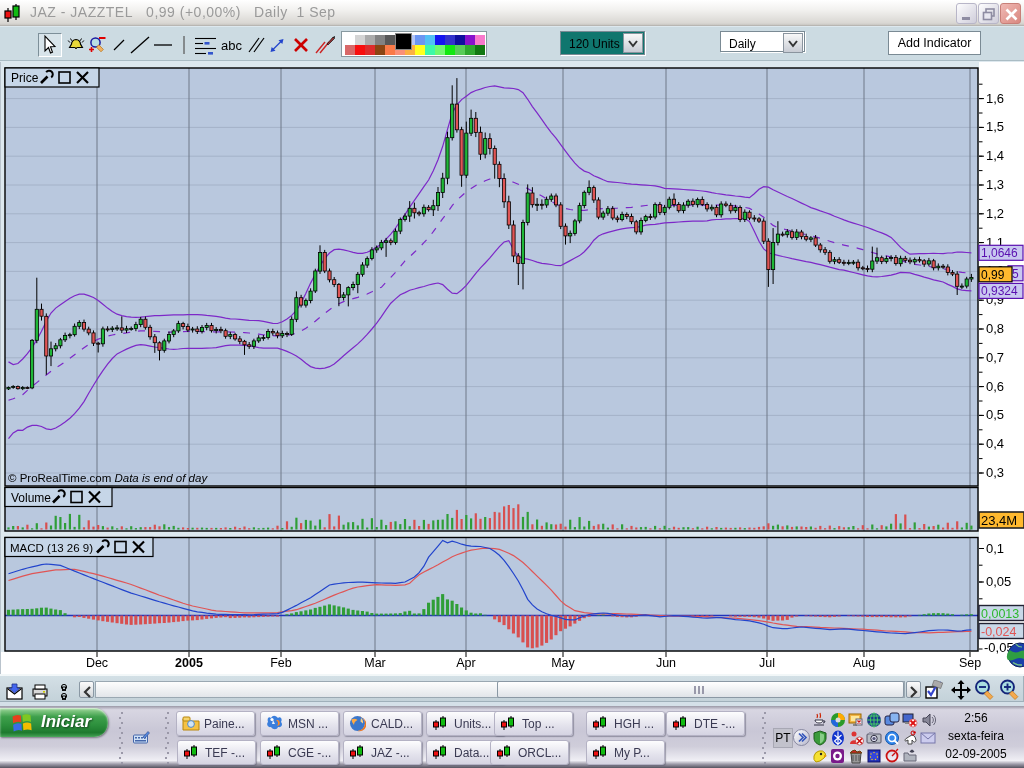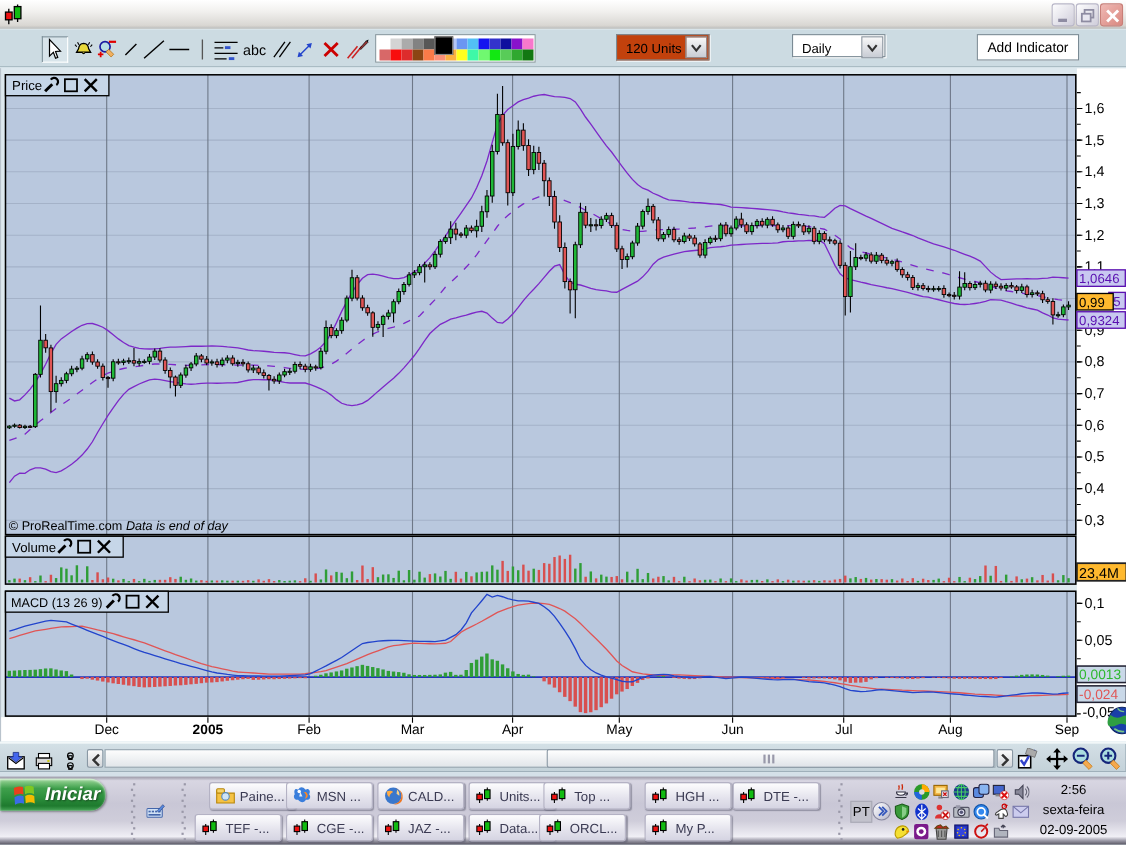--- a/index.html
+++ b/index.html
@@ -10,39 +10,40 @@
 #toolbar { position:absolute; left:0; top:27px; width:1024px; height:34px; background:#ccdbe2; border-bottom:1px solid #aabcc4; }
 .tl { position:absolute; }
 #chartarea { position:absolute; left:0; top:62px; width:1024px; height:612px; }
 #bottombar { position:absolute; left:0; top:674px; width:1024px; height:28px;
   background:linear-gradient(#d3e0e6,#cdd9e0 40%,#c3d2d9); border-top:2px solid #f2f7f8; box-shadow:inset -1px -1px 0 #9fb0ba; }
 .sbtn { position:absolute; top:5px; width:15px; height:17px; background:linear-gradient(#fbfbfb,#d2d6da); border:1px solid #8a98a4; border-radius:2px; text-align:center; padding-top:2px; }
 #winbottom { position:absolute; left:0; top:702px; width:1024px; height:4px; background:#d4e0e8; }
 #taskbar { position:absolute; left:0; top:706px; width:1024px; height:62px;
   background:linear-gradient(#9a98a6,#d8d6e2 6%,#c9c7d6 40%,#cfcdda 65%,#f0eff5 88%,#9a98a6 94%,#55535f);
   font-size:12px; }
-#startbtn { position:absolute; left:0; top:2px; width:96px; height:29px;
+#startbtn { position:absolute; left:0; top:2px; width:108px; height:29px;
   background:linear-gradient(#9ed89a,#3fa04c 30%,#2c8f3c 60%,#1e7a2e 85%,#46a456);
   border-radius:0 14px 14px 0; box-shadow:inset 0 1px 2px rgba(255,255,255,0.7), 1px 1px 2px rgba(0,0,0,0.4); }
 #startlabel { position:absolute; left:41px; top:4px; color:#fff; font-size:17px; font-weight:bold; font-style:italic; text-shadow:1px 1px 2px rgba(0,0,0,0.5); }
 .tb { position:absolute; width:79px; height:25px; background:linear-gradient(#fdfdfe,#e3e2ec 60%,#d5d4e2); border:1px solid #b4b2c4; border-radius:3px; box-shadow:1px 1px 1px rgba(90,90,110,0.5); }
 .tbi { position:absolute; left:5px; top:3px; }
 .tbl { position:absolute; left:27px; top:5px; color:#3a3a52; font-size:12px; }
 .clk { position:absolute; left:935px; width:82px; text-align:center; color:#000; font-size:12px; }
 </style></head>
 <body>
 <div id="page">
 
 <div id="titlebar">
  <div style="position:absolute;left:3px;top:2px"><svg width="20" height="22" viewBox="0 0 20 22">
 <line x1="5" y1="6" x2="5" y2="20" stroke="#000" stroke-width="1.2"></line>
 <rect x="2" y="9" width="6" height="7" fill="#ee1111" stroke="#000" stroke-width="1.2"></rect>
 <line x1="13" y1="2" x2="13" y2="18" stroke="#000" stroke-width="1.2"></line>
 <rect x="10" y="4" width="6" height="11" fill="#11bb11" stroke="#000" stroke-width="1.2"></rect>
 </svg></div>
+ <div style="position:absolute;left:30px;top:4px;font-size:14px;color:#9a9a9a;letter-spacing:0.5px">JAZ - JAZZTEL&nbsp;&nbsp;&nbsp;0,99 (+0,00%)&nbsp;&nbsp;&nbsp;Daily&nbsp; 1 Sep</div>
  <div class="winbtn" style="right:47px;background:linear-gradient(135deg,#fdfdfe,#cfcdda)"><svg width="21" height="21" viewBox="0 0 21 21">
           <rect x="5" y="13" width="8" height="3" fill="#8e8ca2"></rect>
         </svg></div>
  <div class="winbtn" style="right:25px;background:linear-gradient(135deg,#fdfdfe,#cfcdda)"><svg width="21" height="21" viewBox="0 0 21 21">
           <rect x="7" y="5" width="8" height="7" fill="none" stroke="#8e8ca2" stroke-width="1.6"></rect>
           <rect x="4.5" y="8.5" width="8" height="7" fill="#e8e7f0" stroke="#8e8ca2" stroke-width="1.6"></rect>
         </svg></div>
  <div class="winbtn" style="right:3px;background:linear-gradient(135deg,#f0b9b4,#d98880);border-color:#c87f78"><svg width="21" height="21" viewBox="0 0 21 21">
           <g stroke="#fff" stroke-width="2.6">
             <line x1="5.5" y1="5.5" x2="15.5" y2="15.5"></line>
@@ -139,21 +140,21 @@
         <div style="position:absolute;left:63px;top:13px;width:10px;height:10px;background:#fbb042"></div>
         <div style="position:absolute;left:73px;top:13px;width:10px;height:10px;background:#ffff1e"></div>
         <div style="position:absolute;left:83px;top:13px;width:10px;height:10px;background:#3ef8a8"></div>
         <div style="position:absolute;left:93px;top:13px;width:10px;height:10px;background:#70f870"></div>
         <div style="position:absolute;left:103px;top:13px;width:10px;height:10px;background:#12e812"></div>
         <div style="position:absolute;left:113px;top:13px;width:10px;height:10px;background:#58cc58"></div>
         <div style="position:absolute;left:123px;top:13px;width:10px;height:10px;background:#2fa82f"></div>
         <div style="position:absolute;left:133px;top:13px;width:10px;height:10px;background:#127812"></div>
         <div style="position:absolute;left:53px;top:1px;width:17px;height:17px;background:#000;border:1px solid #888"></div>
       </div>
- <div style="position:absolute;left:560px;top:4px;width:85px;height:24px;background:#c2410c;border:1px solid #7a8a94;box-shadow:1px 1px 0 #fff">
+ <div style="position:absolute;left:560px;top:4px;width:85px;height:24px;background:#0f766e;border:1px solid #7a8a94;box-shadow:1px 1px 0 #fff">
         <span style="position:absolute;left:8px;top:5px;font-size:12px;color:#000">120 Units</span>
         <div style="position:absolute;right:1px;top:1px;width:20px;height:20px;background:linear-gradient(#f8f8f8,#c8ccd4);border:1px solid #8a949e;text-align:center"><svg width="10" height="10" viewBox="0 0 10 10" style="margin-top:5px">
             <path d="M1,2 L5,7 L9,2" fill="none" stroke="#333" stroke-width="2"></path>
           </svg></div>
       </div>
  <div style="position:absolute;left:720px;top:4px;width:85px;height:21px;background:#fff;border:1px solid #7a8a94;box-shadow:1px 1px 0 #fff">
         <span style="position:absolute;left:8px;top:5px;font-size:12px;color:#000">Daily</span>
         <div style="position:absolute;right:1px;top:1px;width:20px;height:20px;background:linear-gradient(#f8f8f8,#c8ccd4);border:1px solid #8a949e;text-align:center"><svg width="10" height="10" viewBox="0 0 10 10" style="margin-top:5px">
             <path d="M1,2 L5,7 L9,2" fill="none" stroke="#333" stroke-width="2"></path>
           </svg></div>
@@ -1091,21 +1092,21 @@
         <div style="position:absolute;left:3px;top:13px;width:2px;height:2px;background:#9a98a8"></div>
         <div style="position:absolute;left:1px;top:18px;width:2px;height:2px;background:#9a98a8"></div>
         <div style="position:absolute;left:3px;top:23px;width:2px;height:2px;background:#9a98a8"></div>
         <div style="position:absolute;left:1px;top:28px;width:2px;height:2px;background:#9a98a8"></div>
         <div style="position:absolute;left:3px;top:33px;width:2px;height:2px;background:#9a98a8"></div>
         <div style="position:absolute;left:1px;top:38px;width:2px;height:2px;background:#9a98a8"></div>
         <div style="position:absolute;left:3px;top:43px;width:2px;height:2px;background:#9a98a8"></div>
         <div style="position:absolute;left:1px;top:48px;width:2px;height:2px;background:#9a98a8"></div>
         <div style="position:absolute;left:3px;top:53px;width:2px;height:2px;background:#9a98a8"></div>
       </div>
- <div class="tb" style="left:190px;top:5px">
+ <div class="tb" style="left:176px;top:5px">
         <span class="tbi"><svg width="18" height="16" viewBox="0 0 18 16">
             <path d="M1,4 h5 l2,2 h9 v9 h-16 z" fill="#f5c244" stroke="#b8860b"></path>
             <rect x="1" y="2" width="7" height="4" rx="1" fill="#f5d36a" stroke="#b8860b"></rect>
             <circle cx="9" cy="9" r="3.4" fill="#cfe4f7" stroke="#5588bb"></circle>
           </svg></span>
         <span class="tbl">Paine...</span>
       </div>
       <div class="tb" style="left:260px;top:5px">
         <span class="tbi"><svg width="18" height="17" viewBox="0 0 18 17">
             <path d="M5,3 C2,1 1,4 2,7 C0,9 2,13 5,12 C7,15 11,15 12,12 C16,13 17,9 15,7 C17,4 14,1 12,3 C9,0 7,0 5,3 Z" fill="#3a7edc"></path>

